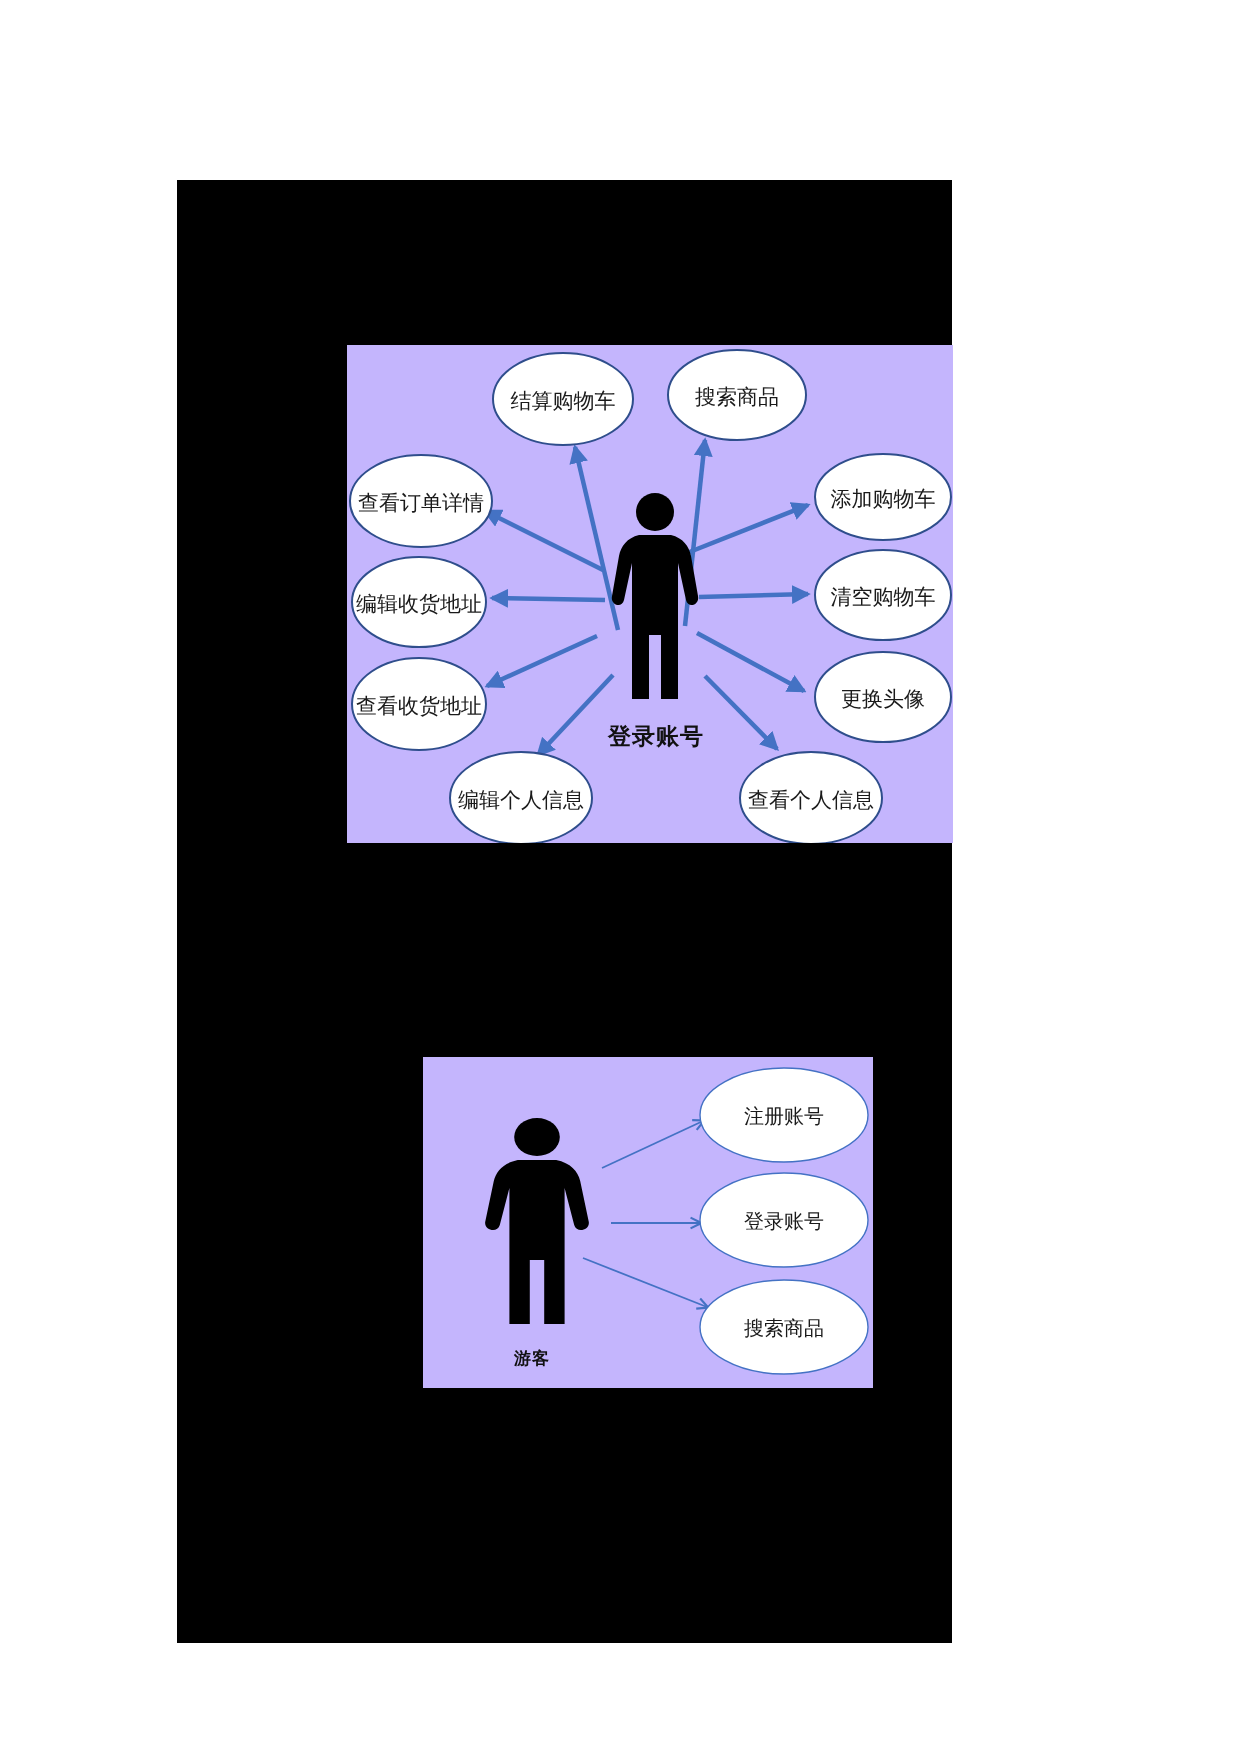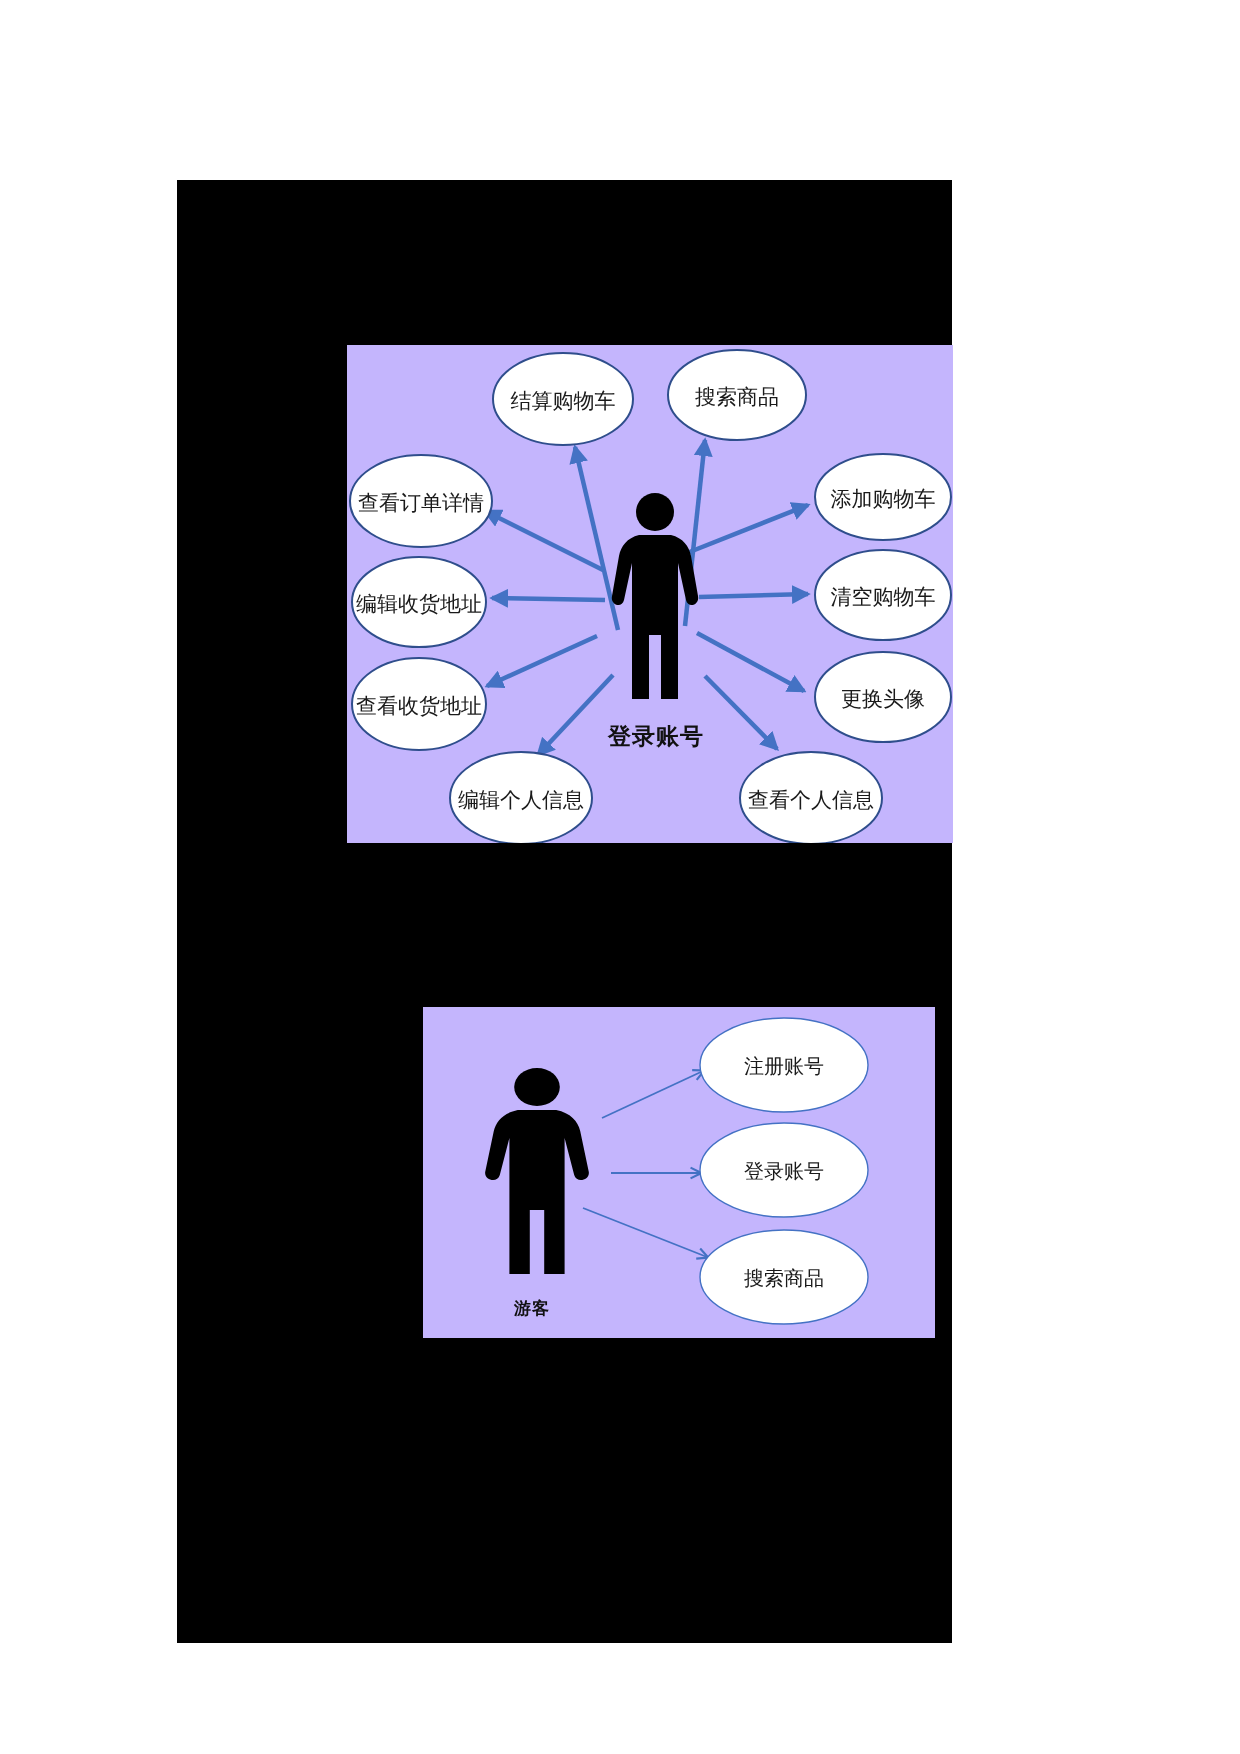--- a/index.html
+++ b/index.html
@@ -1,21 +1,21 @@
 <!DOCTYPE html>
 <html><head>
 <meta charset="utf-8">
 <style>
   html,body{margin:0;padding:0;background:#ffffff;}
   .page{position:relative;width:1240px;height:1754px;background:#ffffff;overflow:hidden;
         font-family:"Liberation Sans", sans-serif;}
   .black-region{position:absolute;left:177px;top:180px;width:775px;height:1463px;background:#000000;}
   .panel{position:absolute;background:#c4b5fd;}
   .panel1{left:347px;top:345px;width:606px;height:498px;}
-  .panel2{left:423px;top:1007px;width:512px;height:331px;}
+  .panel2{left:423px;top:1057px;width:450px;height:331px;}
   .panel svg{position:absolute;left:0;top:0;display:block;}
   .actor-label{position:absolute;transform:translateX(-50%);font-weight:bold;color:#111111;
                white-space:nowrap;letter-spacing:1px;}
   .actor-label-1{left:309px;top:376px;font-size:23px;}
   .actor-label-2{left:109px;top:290px;font-size:17px;}
   text.uc-label{fill:#1a1a1a;font-family:"Liberation Sans", sans-serif;
                 text-anchor:middle;dominant-baseline:central;}
   svg .uc{fill:#ffffff;}
   svg line.arrow{fill:none;}
 </style>

